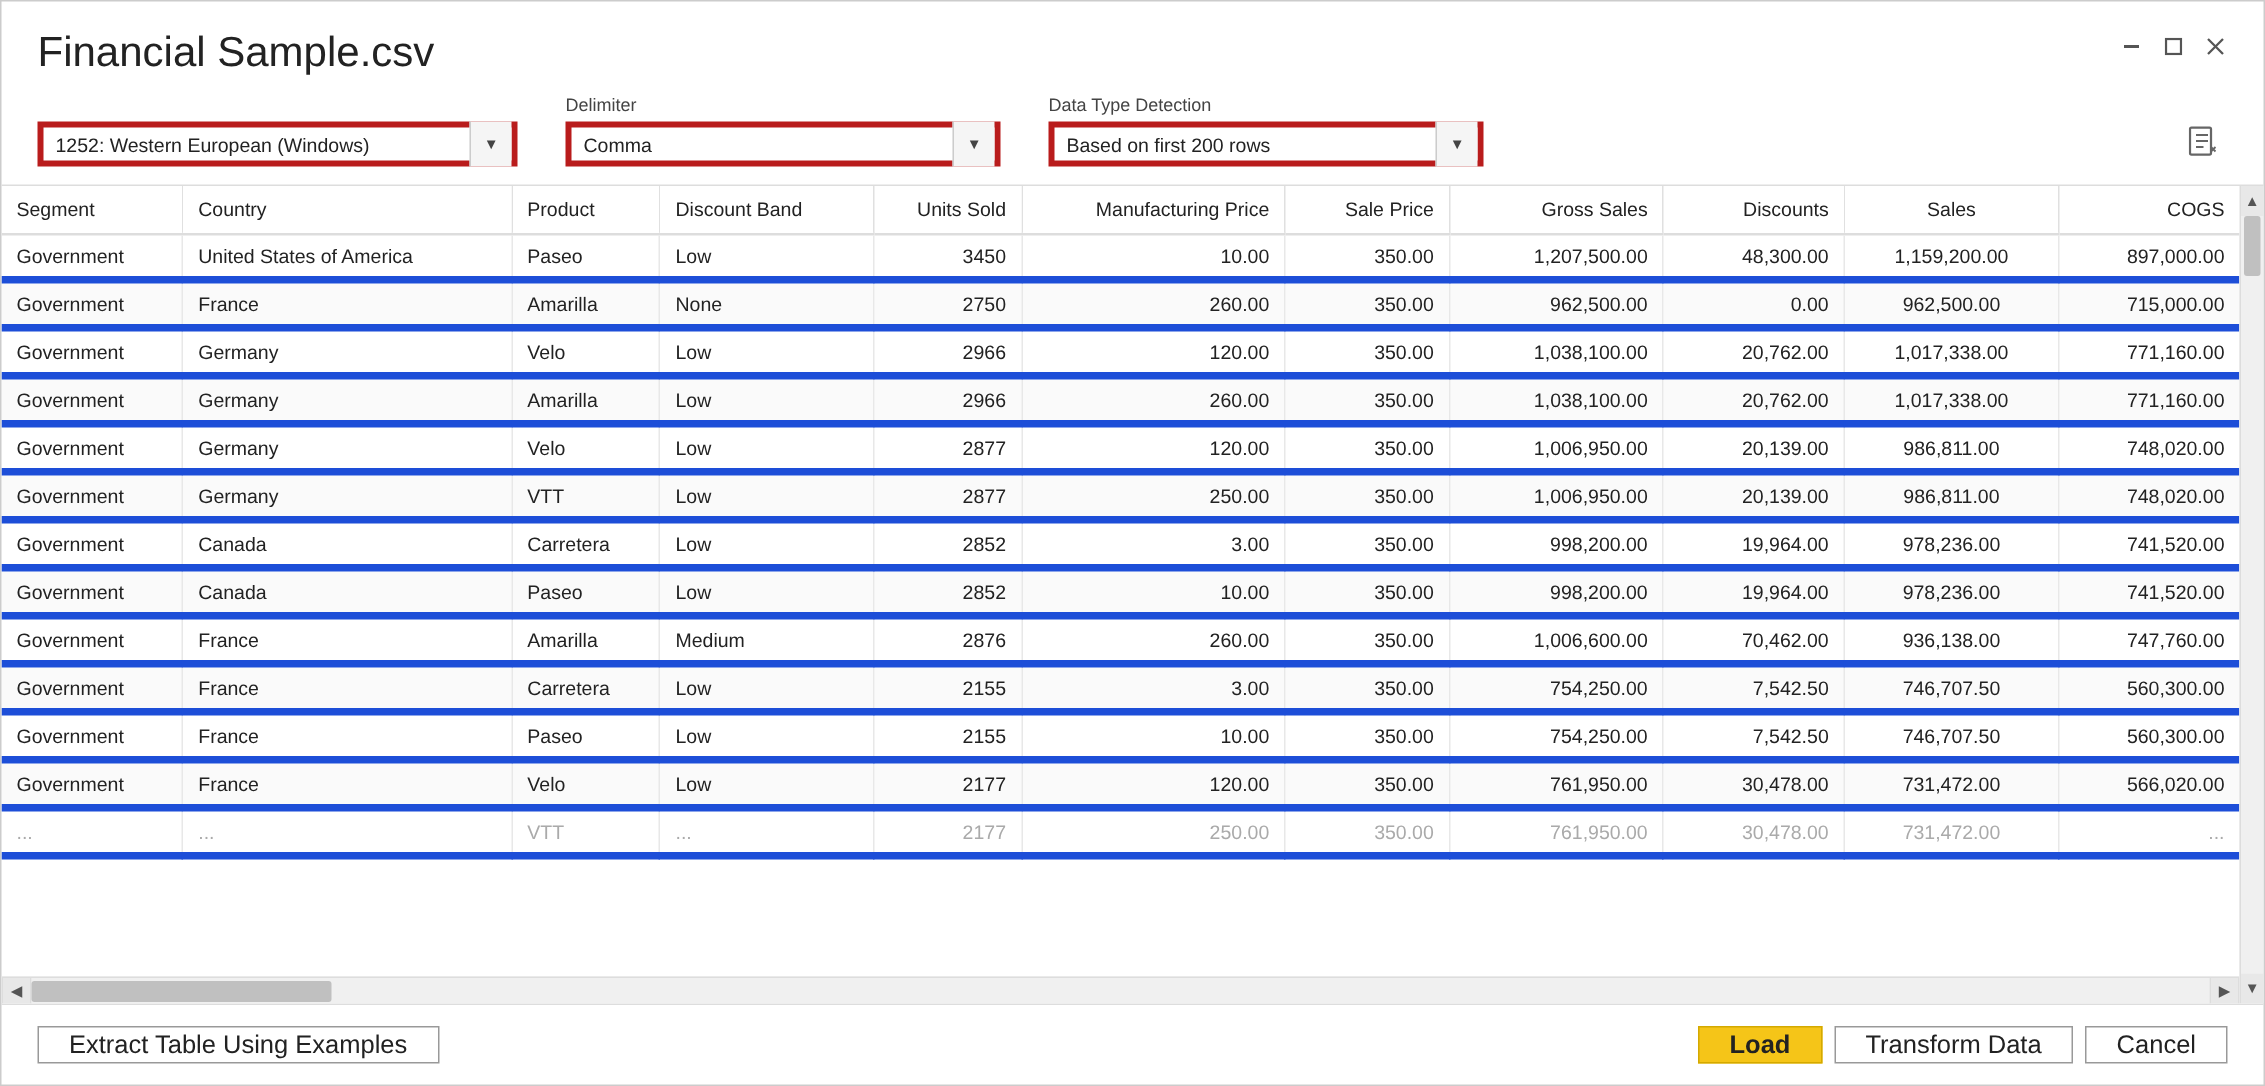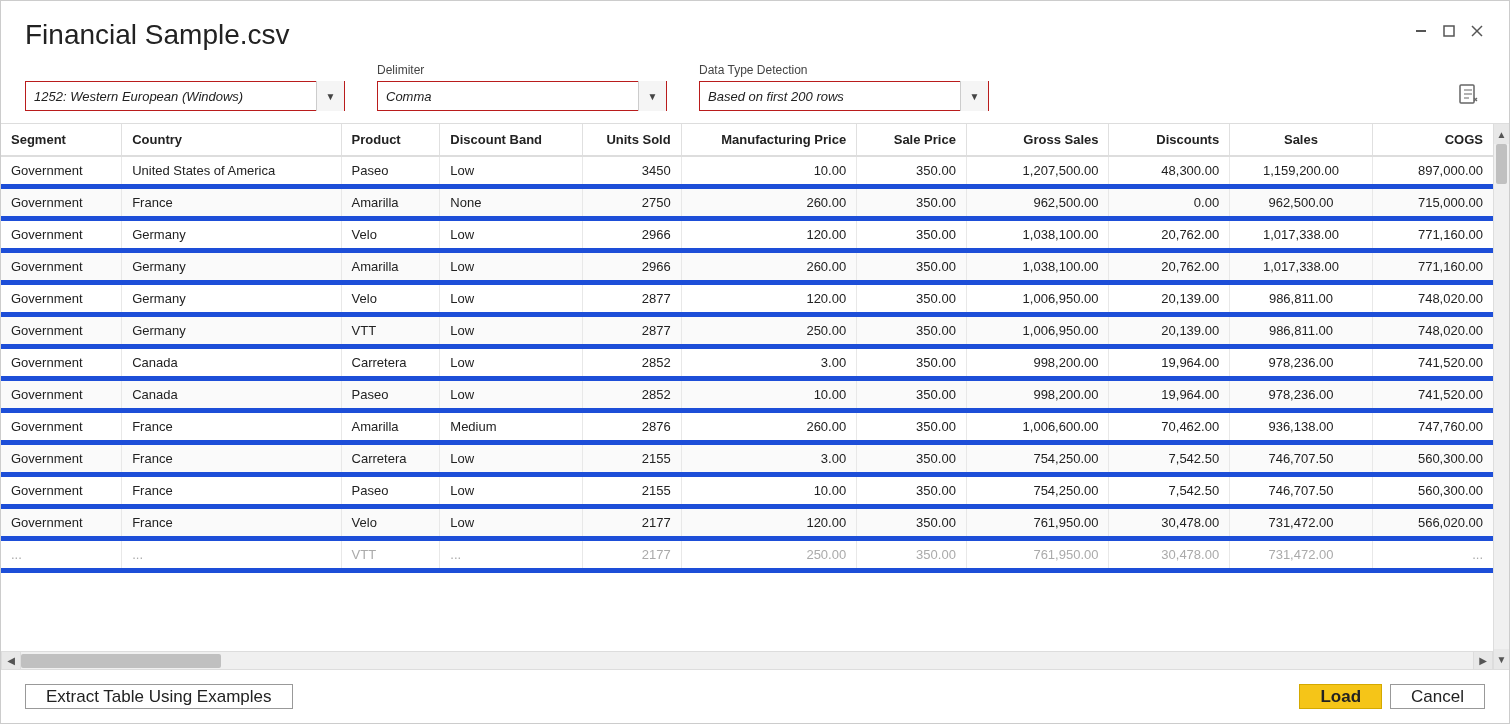--- a/index.html
+++ b/index.html
@@ -59,26 +59,25 @@
       flex-direction: column;
       gap: 4px;
     }
     .control-label {
       font-size: 12px;
       color: #444;
     }
     .control-select {
       display: flex;
       align-items: center;
-      border: 1px solid #b91c1c;
+      border: 4px solid #b91c1c;
       background: #fff;
       height: 30px;
       cursor: pointer;
       user-select: none;
-      font-style: italic;
     }
     .control-select span {
       padding: 0 8px;
       flex: 1;
       font-size: 13px;
       color: #222;
       white-space: nowrap;
     }
     .control-select .dropdown-arrow {
       width: 28px;
@@ -119,21 +118,21 @@
       flex: 1;
     }
     table {
       border-collapse: collapse;
       width: 100%;
       min-width: 1400px;
       table-layout: fixed;
     }
     thead th {
       background: #fff;
-      font-weight: 700;
+      font-weight: 400;
       font-size: 13px;
       text-align: left;
       padding: 8px 10px;
       border-bottom: 2px solid #ddd;
       border-right: 1px solid #e0e0e0;
       white-space: nowrap;
       overflow: hidden;
       text-overflow: ellipsis;
       position: sticky;
       top: 0;
@@ -528,16 +527,17 @@
         <div class="scrollbar-v-thumb"></div>
       </div>
       <div class="scrollbar-v-down">▼</div>
     </div>
   </div>
 
   <div class="footer">
     <button class="btn">Extract Table Using Examples</button>
     <div class="footer-right">
       <button class="btn btn-primary">Load</button>
+      <button class="btn">Transform Data</button>
       <button class="btn">Cancel</button>
     </div>
   </div>
 </div>
 
 </body></html>

